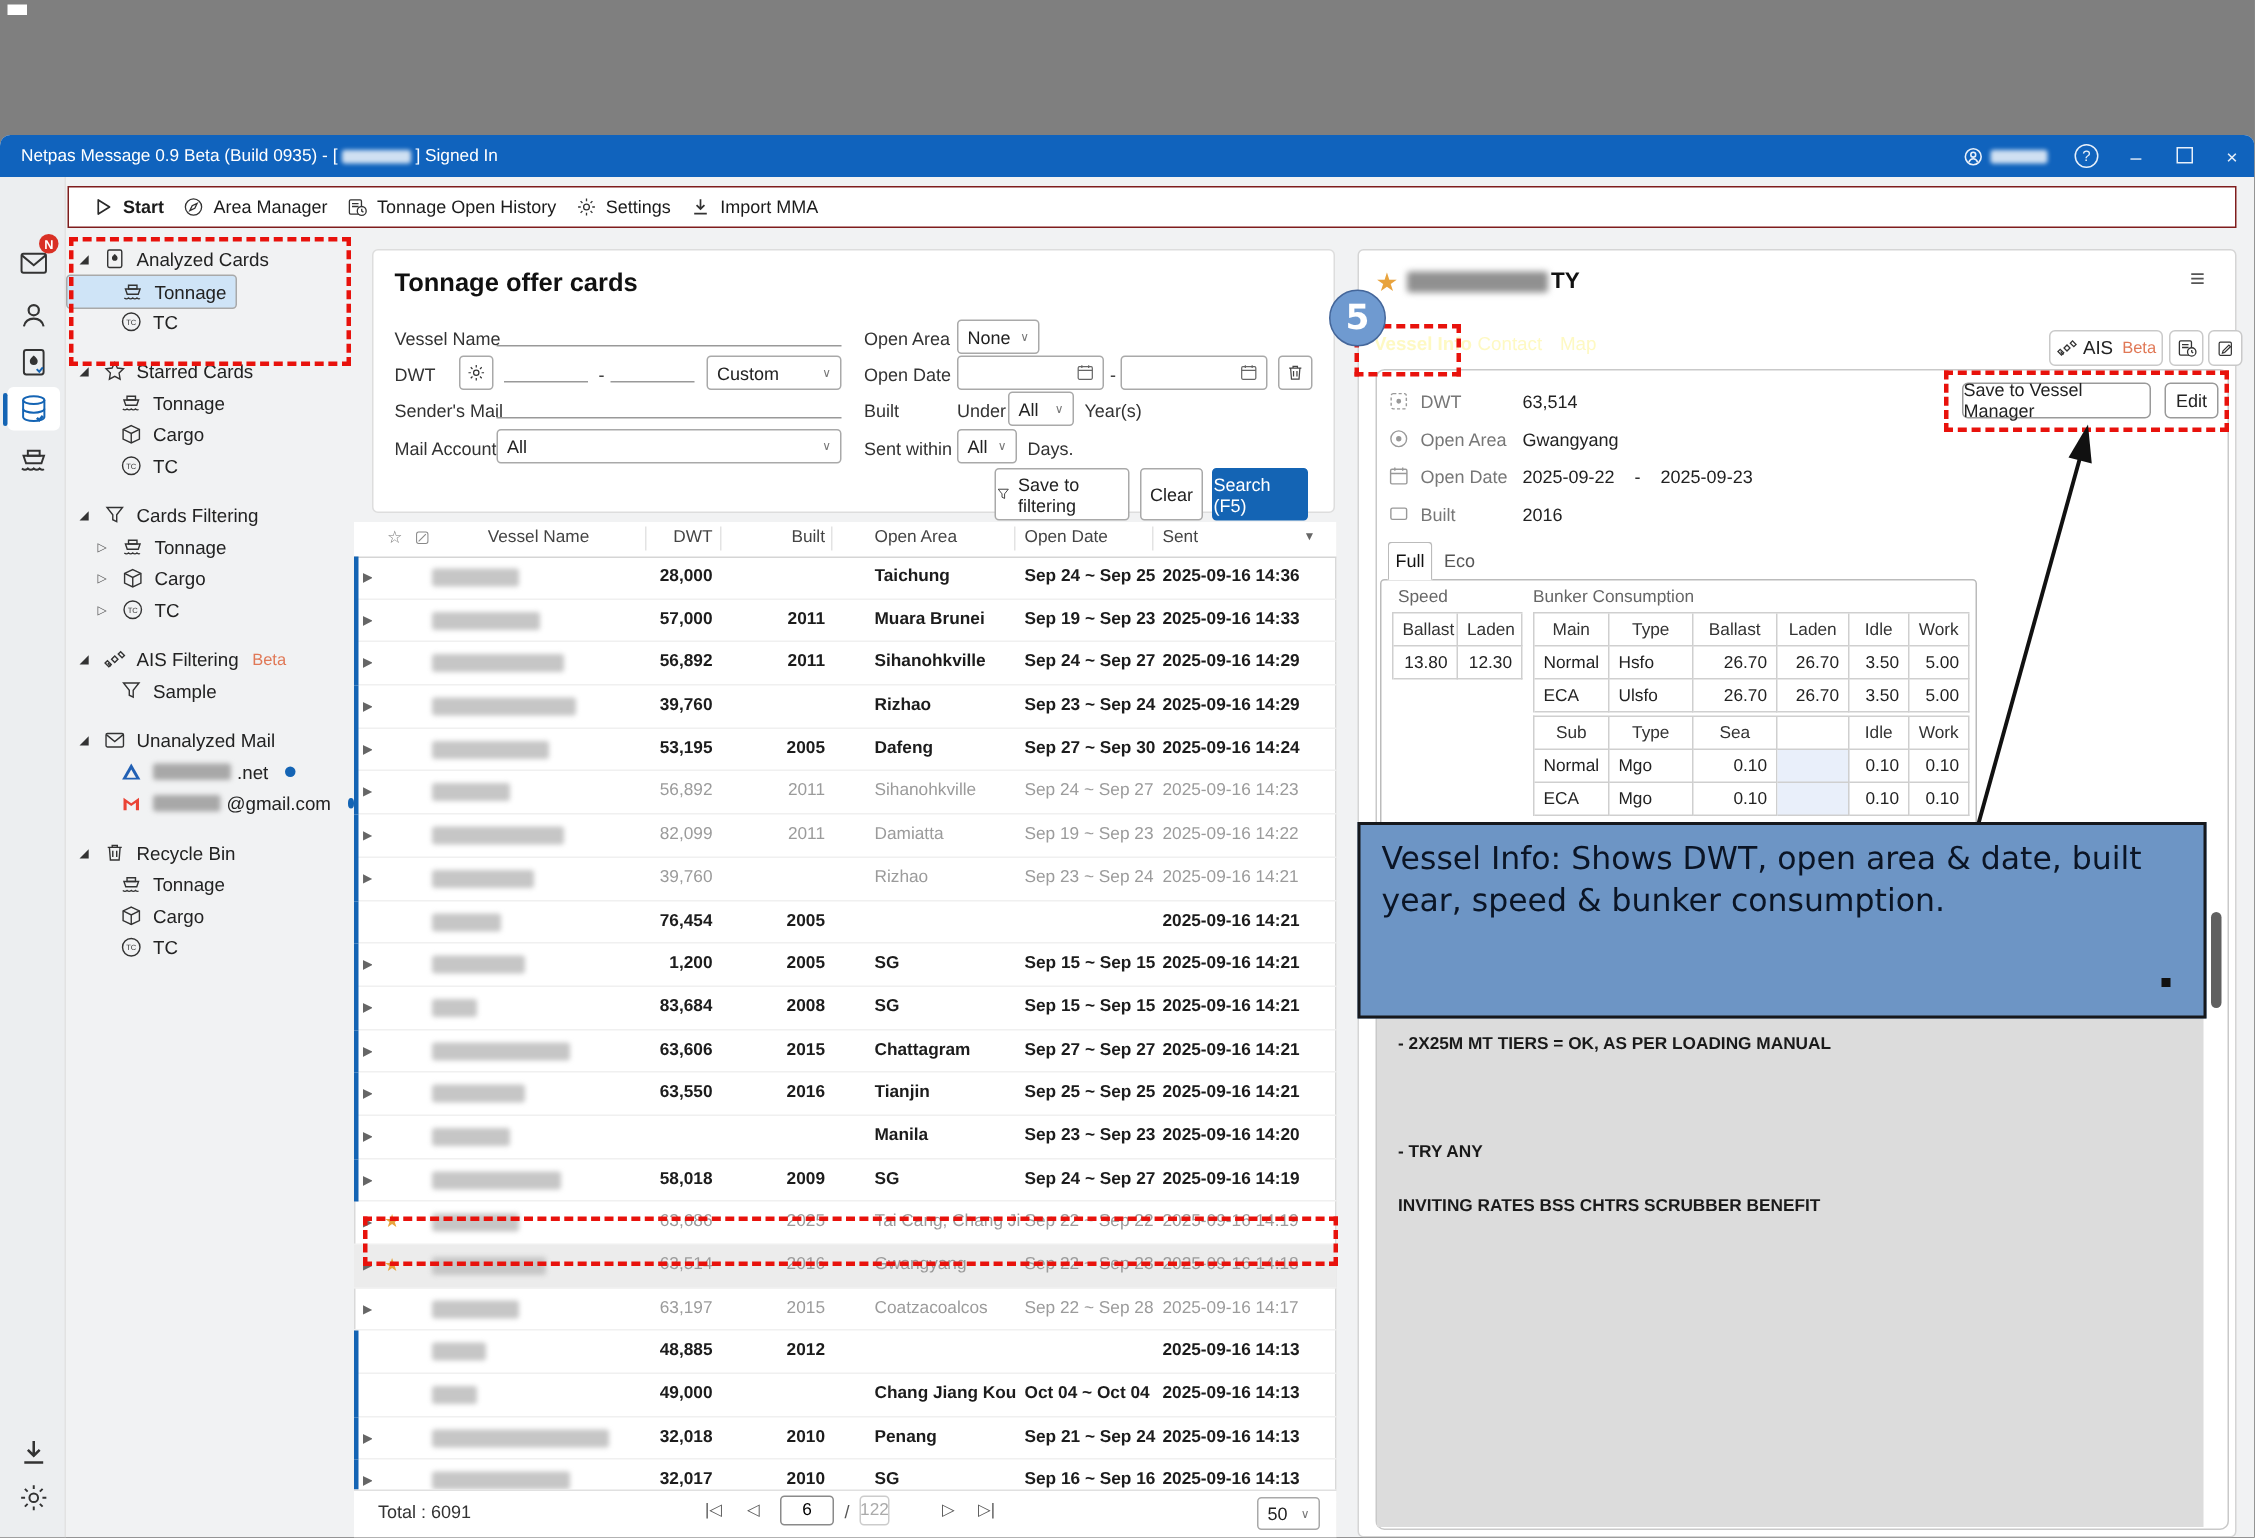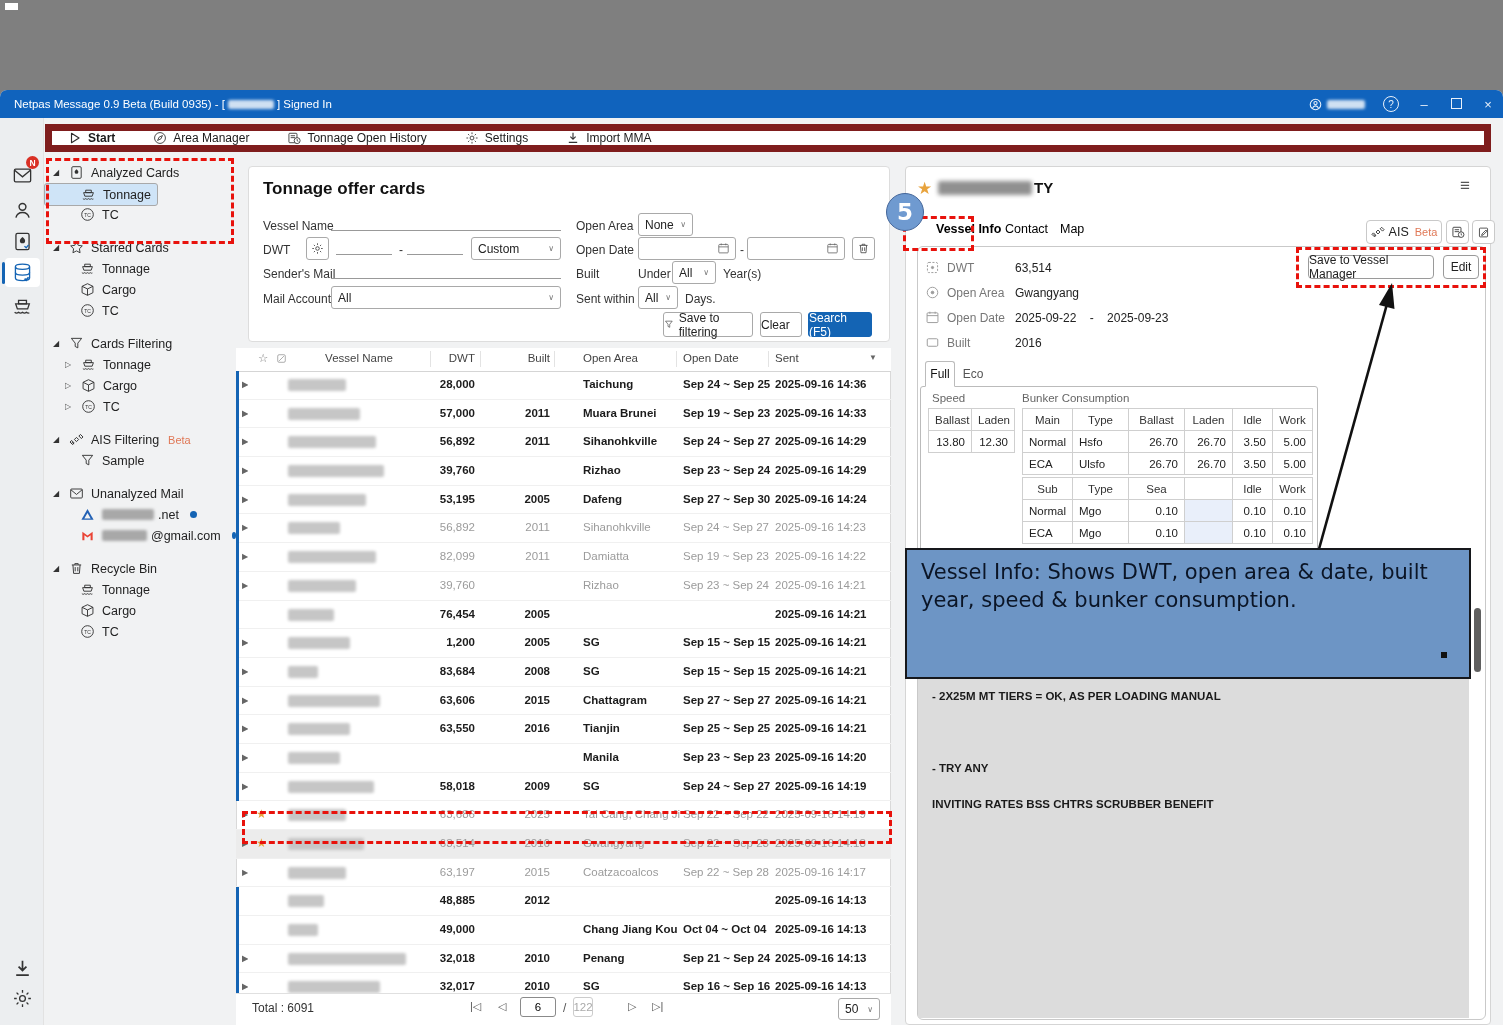--- a/index.html
+++ b/index.html
@@ -12,22 +12,22 @@
   .titlebar{left:0;top:90px;width:1503px;height:28px;background:#1063bd;border-radius:7px 7px 0 0;
             color:#fff;display:flex;align-items:center;padding-left:14px;box-sizing:border-box;font-size:11.5px;}
   .tb-right{position:absolute;right:8px;top:0;height:28px;display:flex;align-items:center;gap:18px;color:#e8f0fa;}
   .chip{display:inline-block;height:11px;border-radius:2px;background:#b5b5b5;filter:blur(1.6px);}
   .tb-chip{width:46px;height:9px;background:rgba(255,255,255,.8);filter:blur(1.5px);}
   .winbtn{width:14px;text-align:center;font-size:13px;cursor:default;}
   .maxbox{display:inline-block;width:9px;height:9px;border:1px solid #e8f0fa;}
   .helpcirc{display:inline-flex;width:14px;height:14px;border:1px solid #e8f0fa;border-radius:50%;
             align-items:center;justify-content:center;font-size:10px;}
   
-  .toolbar{left:45px;top:124px;width:1446px;height:28px;background:#fff;border:7px solid #7f1d1d;
-           box-sizing:border-box;display:flex;align-items:center;gap:38px;padding-left:16px;}
+  .toolbar{left:45px;top:124px;width:1446px;height:28px;background:#fff;border:1px solid #7f1d1d;
+           box-sizing:border-box;display:flex;align-items:center;gap:13px;padding-left:16px;}
   .tool-item{display:flex;align-items:center;gap:6px;color:#1b1b1b;font-size:12px;cursor:default;}
   .tool-item svg{width:14px;height:14px;}
   
   .rail{left:0;top:118px;width:44px;height:907px;background:#eceef0;border-right:1px solid #e2e2e2;box-sizing:border-box;}
   .rail-ic{position:absolute;left:12px;width:21px;height:21px;}
   .rail-ic svg{width:21px;height:21px;}
   .rail-sel{position:absolute;left:5px;width:35px;height:29px;background:#fff;border-radius:4px;}
   .rail-selbar{position:absolute;left:2px;width:3px;height:22px;background:#1464b4;border-radius:2px;}
   .nbadge{position:absolute;left:26px;top:156px;width:13px;height:13px;border-radius:50%;background:#d93025;
           color:#fff;font-size:8.5px;font-weight:bold;display:flex;align-items:center;justify-content:center;}
@@ -51,22 +51,22 @@
   .f-lab{position:absolute;font-size:12px;color:#333;}
   .uline{position:absolute;border:none;border-bottom:1px solid #999;background:transparent;height:18px;
          font-size:12px;padding:0 2px;box-sizing:border-box;outline:none;}
   .sel{position:absolute;height:23px;border:1px solid #a9a9a9;border-radius:3px;background:#fff;display:flex;
        align-items:center;justify-content:space-between;padding:0 6px;font-size:12px;box-sizing:border-box;cursor:default;}
   .chev{font-size:8px;color:#777;margin-left:6px;}
   .sqbtn{position:absolute;width:23px;height:23px;border:1px solid #a9a9a9;border-radius:3px;background:#fff;
          display:flex;align-items:center;justify-content:center;box-sizing:border-box;cursor:default;}
   .datebox{position:absolute;height:23px;border:1px solid #a9a9a9;border-radius:3px;background:#fff;display:flex;
            align-items:center;justify-content:flex-end;padding:0 5px;box-sizing:border-box;}
-  .fbtn{position:absolute;height:25px;border:1px solid #a9a9a9;border-radius:3px;background:#fff;display:flex;
-        align-items:center;justify-content:space-between;gap:5px;font-size:12px;box-sizing:border-box;cursor:default;}
+  .fbtn{position:absolute;height:35px;border:1px solid #a9a9a9;border-radius:3px;background:#fff;display:flex;
+        align-items:center;justify-content:center;gap:5px;font-size:12px;box-sizing:border-box;cursor:default;}
   .fbtn.primary{background:#1464b4;border-color:#1464b4;color:#fff;}
   
   .table-card{left:236px;top:348px;width:655px;height:677px;background:#fff;border:1px solid #d9d9d9;box-sizing:border-box;}
   .thead{position:absolute;left:236px;top:348px;width:655px;height:23px;border-bottom:1px solid #d5d5d5;
          background:#fff;font-size:11.5px;color:#444;}
   .thead span{position:absolute;top:4px;}
   .vsep{position:absolute;top:3px;height:16px;width:1px;background:#e3e3e3;}
   .tbody{position:absolute;left:236px;top:371px;width:655px;}
   .trow{position:relative;height:27.7px;border-bottom:1px solid #f0f0f0;font-size:11.5px;color:#1c1c1c;font-weight:bold;}
   .trow.read{color:#9b9b9b;font-weight:normal;}
@@ -84,21 +84,21 @@
            text-align:center;font-size:11.5px;box-sizing:border-box;background:#fff;}
   .pgtotal{position:absolute;top:3px;width:20px;height:20px;border:1px solid #ccc;border-radius:3px;color:#aaa;
            display:flex;align-items:center;justify-content:center;font-size:11.5px;box-sizing:border-box;}
   
   .detail-panel{left:905px;top:166px;width:586px;height:859px;background:#fff;border:1px solid #d5d5d5;
                 border-radius:4px;box-sizing:border-box;}
   .d-star{position:absolute;left:917px;top:178px;color:#e8a33d;font-size:17px;}
   .d-namechip{position:absolute;left:938px;top:181px;width:94px;height:14px;background:#909090;border-radius:2px;filter:blur(2px);}
   .d-namesuffix{position:absolute;left:1034px;top:179px;font-weight:bold;font-size:15px;color:#111;}
   .d-burger{position:absolute;left:1460px;top:176px;font-size:17px;color:#555;cursor:default;}
-  .d-tab{position:absolute;top:222px;font-size:12.5px;color:#000000;cursor:default;margin-left:20px;}
+  .d-tab{position:absolute;top:222px;font-size:12.5px;color:#fef9c3;cursor:default;}
   .d-tab.active{font-weight:bold;}
   .ais-btn{position:absolute;left:1366px;top:220px;width:76px;height:24px;border:1px solid #c9c9c9;border-radius:4px;
            background:#fff;display:flex;align-items:center;justify-content:center;gap:4px;box-sizing:border-box;cursor:default;}
   .mini-btn{position:absolute;top:220px;width:23px;height:24px;border:1px solid #c9c9c9;border-radius:4px;background:#fff;
             display:flex;align-items:center;justify-content:center;box-sizing:border-box;cursor:default;}
   .d-card{left:917px;top:246px;width:569px;height:774px;border:1px solid #c9c9c9;border-radius:6px;background:#fff;box-sizing:border-box;}
   .fld-ic{position:absolute;left:925px;width:15px;height:15px;}
   .fld-lab{position:absolute;left:947px;font-size:12px;color:#777;}
   .fld-val{position:absolute;left:1015px;font-size:12px;color:#222;}
   .d-btn{position:absolute;top:255px;height:24px;border:1px solid #9a9a9a;border-radius:4px;background:#fff;

